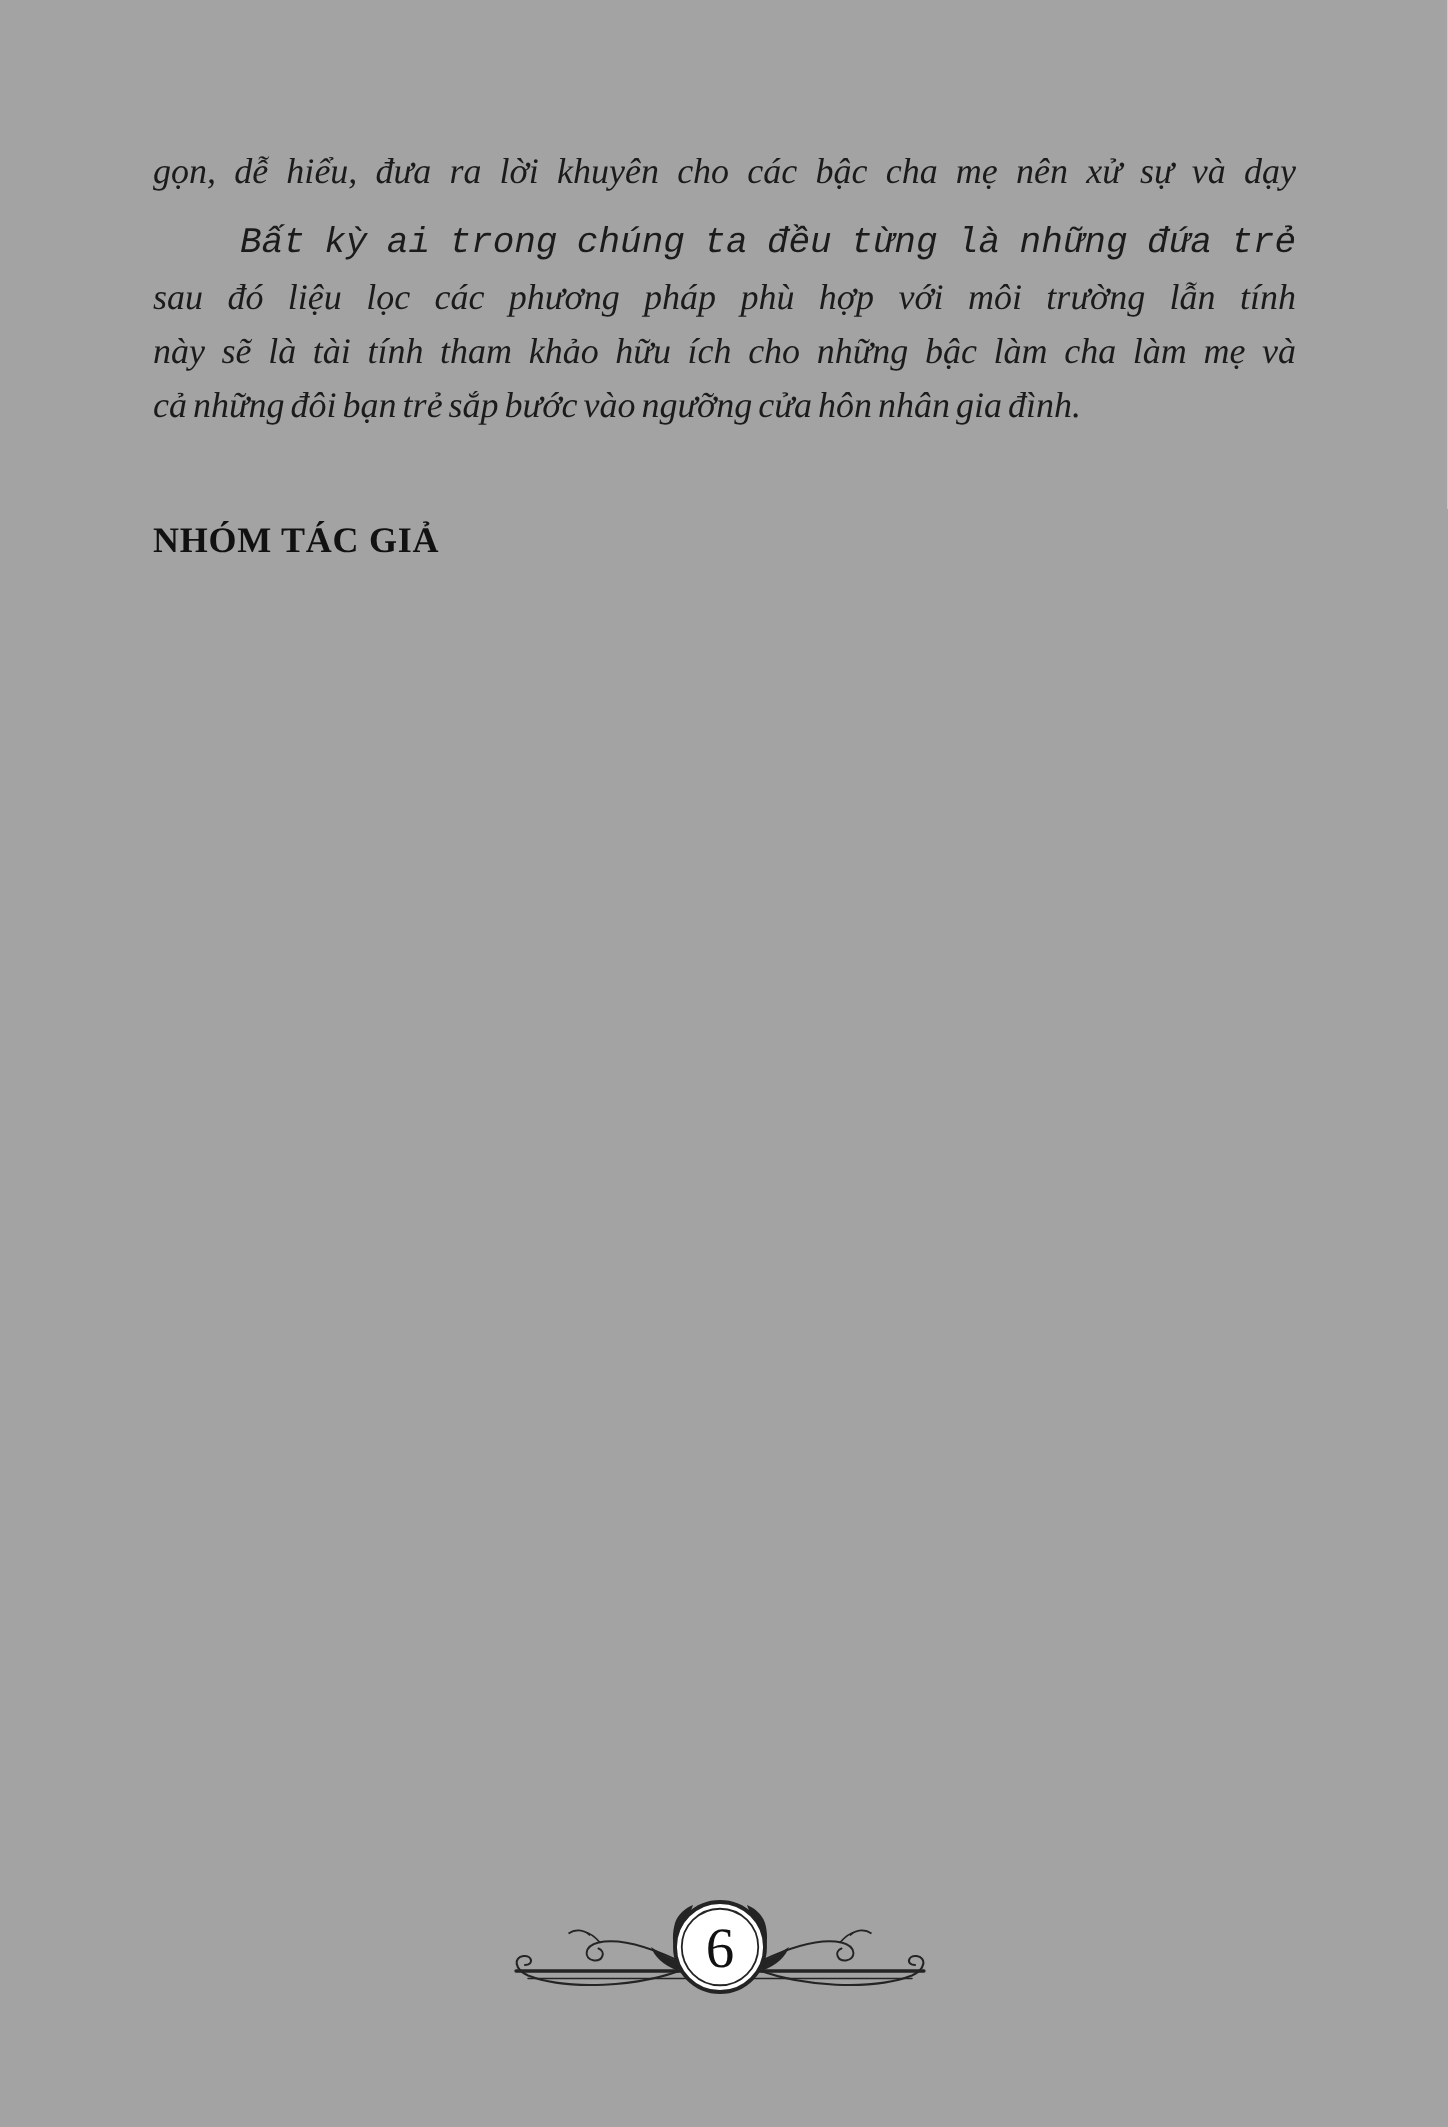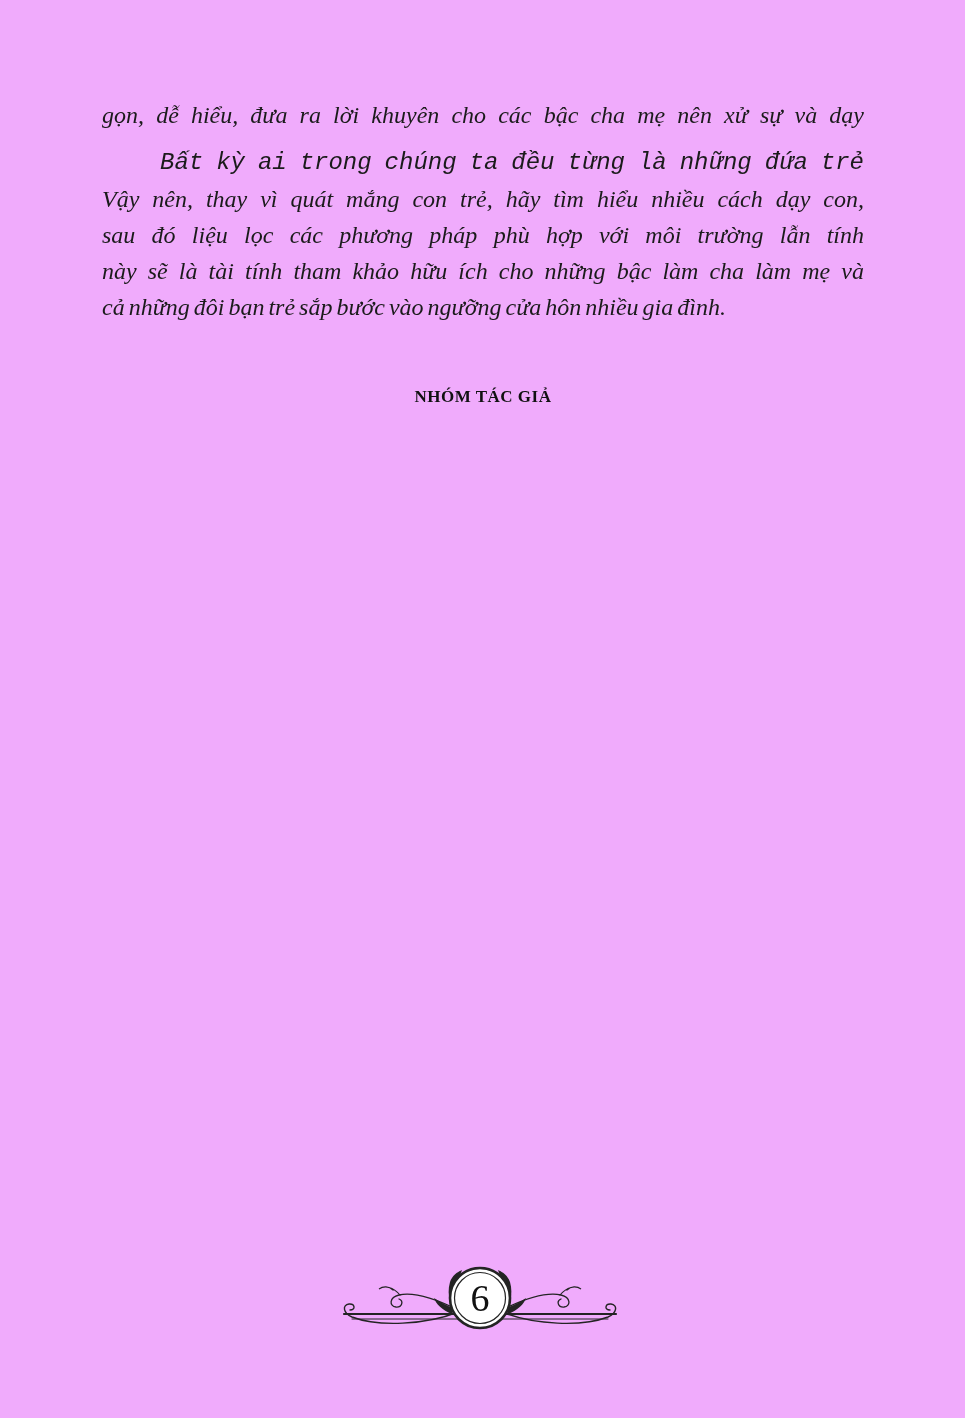--- a/index.html
+++ b/index.html
@@ -1,20 +1,20 @@
 <!DOCTYPE html>
 <html><head>
 <meta charset="utf-8">
 <style>
   html, body { margin: 0; padding: 0; background: #e8e8e8; }
   .page {
     position: relative;
     width: 965px;
     height: 1418px;
-    background: #f0abfc;
+    background: #a3a3a3;
     overflow: hidden;
     margin: 0 auto;
   }
   .content {
     position: absolute;
     left: 102px;
     top: 97px;
     width: 762px;
   }
   .para { margin: 0; }
@@ -31,25 +31,25 @@
     white-space: normal;
     overflow: hidden;
     height: 36px;
   }
   .line.last { text-align-last: left; }
   .para.indented .line:first-child { text-indent: 58px; font-family: Liberation Mono, monospace; }
   .author {
     margin-top: 54px;
     font-family: "Liberation Serif", serif;
     font-weight: bold;
-    font-size: 17px;
+    font-size: 24px;
     line-height: 36px;
     letter-spacing: 0.5px;
     color: #111111;
-    text-align: center;
+    text-align: left;
   }
   .ornament {
     position: absolute;
     left: 330px;
     top: 1250px;
     width: 300px;
     height: 110px;
   }
   .ornament svg { display: block; width: 100%; height: 100%; }
   .page-num-text {
@@ -63,24 +63,23 @@
 
 <div class="page">
   <div class="content">
 
     <div class="para">
       <div class="line">gọn, dễ hiểu, đưa ra lời khuyên cho các bậc cha mẹ nên xử sự và dạy</div>
     </div>
 
     <div class="para indented">
       <div class="line">Bất kỳ ai trong chúng ta đều từng là những đứa trẻ tinh nghịch.</div>
-      <div class="line">Vậy nên, thay vì quát mắng con trẻ, hãy tìm hiểu nhiều cách dạy con,</div>
       <div class="line">sau đó liệu lọc các phương pháp phù hợp với môi trường lẫn tính</div>
       <div class="line">này sẽ là tài tính tham khảo hữu ích cho những bậc làm cha làm mẹ và</div>
-      <div class="line last">cả những đôi bạn trẻ sắp bước vào ngưỡng cửa hôn nhiều gia đình.</div>
+      <div class="line last">cả những đôi bạn trẻ sắp bước vào ngưỡng cửa hôn nhân gia đình.</div>
     </div>
 
     <div class="author">NHÓM TÁC GIẢ</div>
   </div>
 
   <div class="ornament">
     <svg viewBox="0 0 300 110" xmlns="http://www.w3.org/2000/svg">
       <g id="flourish-left" fill="none" stroke="#242424" stroke-linecap="round">
 
         <path d="M14 64 H128" stroke-width="2.2"></path>

